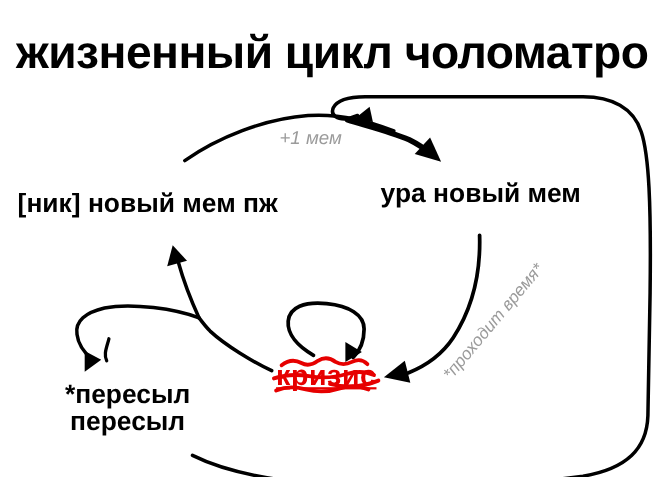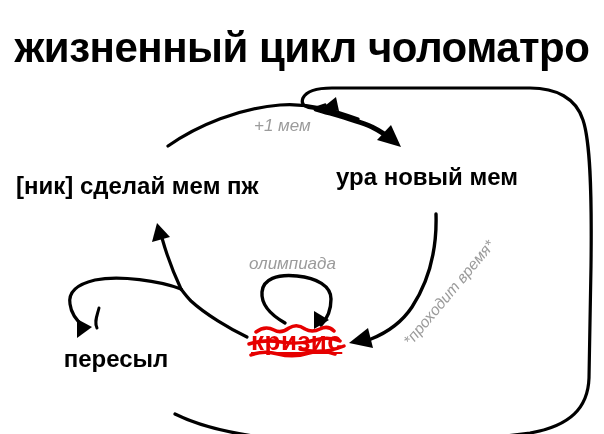--- a/index.html
+++ b/index.html
@@ -23,21 +23,21 @@
     color:var(--ink);letter-spacing:-0.5px;
     white-space:nowrap;
   }
   .arrows{position:absolute;top:0;left:0;width:604px;height:434px;}
   .node{
     position:absolute;color:var(--ink);
     font-size:24px;font-weight:bold;line-height:1.0;
     white-space:nowrap;
   }
   .node-request{left:16px;top:148px;}
-  .node-new-meme{left:336px;top:139px;}
+  .node-new-meme{left:346px;top:139px;}
   .node-forward{left:38px;top:321px;width:156px;text-align:center;white-space:normal;}
   .node-forward .fline{line-height:24.5px;}
   .node-crisis{
     left:251px;top:302px;
     font-size:26px;color:var(--crisis);
     letter-spacing:0.5px;
     text-decoration:underline;
   }
   .ann{
     position:absolute;color:var(--muted);
@@ -88,29 +88,29 @@
              C 71 287 77 295 84 301"></path>
     <path stroke="var(--ink)" stroke-width="3" d="M 99 282 C 97 290 94 296 97 302"></path>
     <polygon fill="var(--ink)" points="77,312 77,293 92,301"></polygon>
 
     <path stroke="var(--crisis)" stroke-width="3.5" d="M 256 306 q 9 -7 18 -2 q 7 4 15 -2 q 8 -5 16 1 q 7 4 15 0 q 8 -4 14 2"></path>
     <path stroke="var(--crisis)" stroke-width="3.5" d="M 249 318 q 15 -5 32 -2 q 18 3 34 -2 q 14 -4 25 1"></path>
     <path stroke="var(--crisis)" stroke-width="3.5" d="M 251 329 q 12 -5 27 -1 q 16 4 31 -1 q 13 -4 26 1"></path>
     <path stroke="var(--crisis)" stroke-width="3.5" d="M 300 323 q 22 6 44 -3"></path>
   </svg>
 
-  <div class="node node-request">[ник] сделай мем пж</div>
+  <div class="node node-request">[ник] новый мем пж</div>
 
   <div class="node node-new-meme">ура новый мем</div>
 
   <div class="node node-forward">
+    <div class="fline">*пересыл</div>
     <div class="fline">пересыл</div>
   </div>
 
   <div class="node node-crisis">кризис</div>
 
   <div class="ann ann-plus-one">+1 мем</div>
 
-  <div class="ann ann-olympiad">олимпиада</div>
 
   <div class="ann ann-time">*проходит время*</div>
 
 </div>
 
 </body></html>

